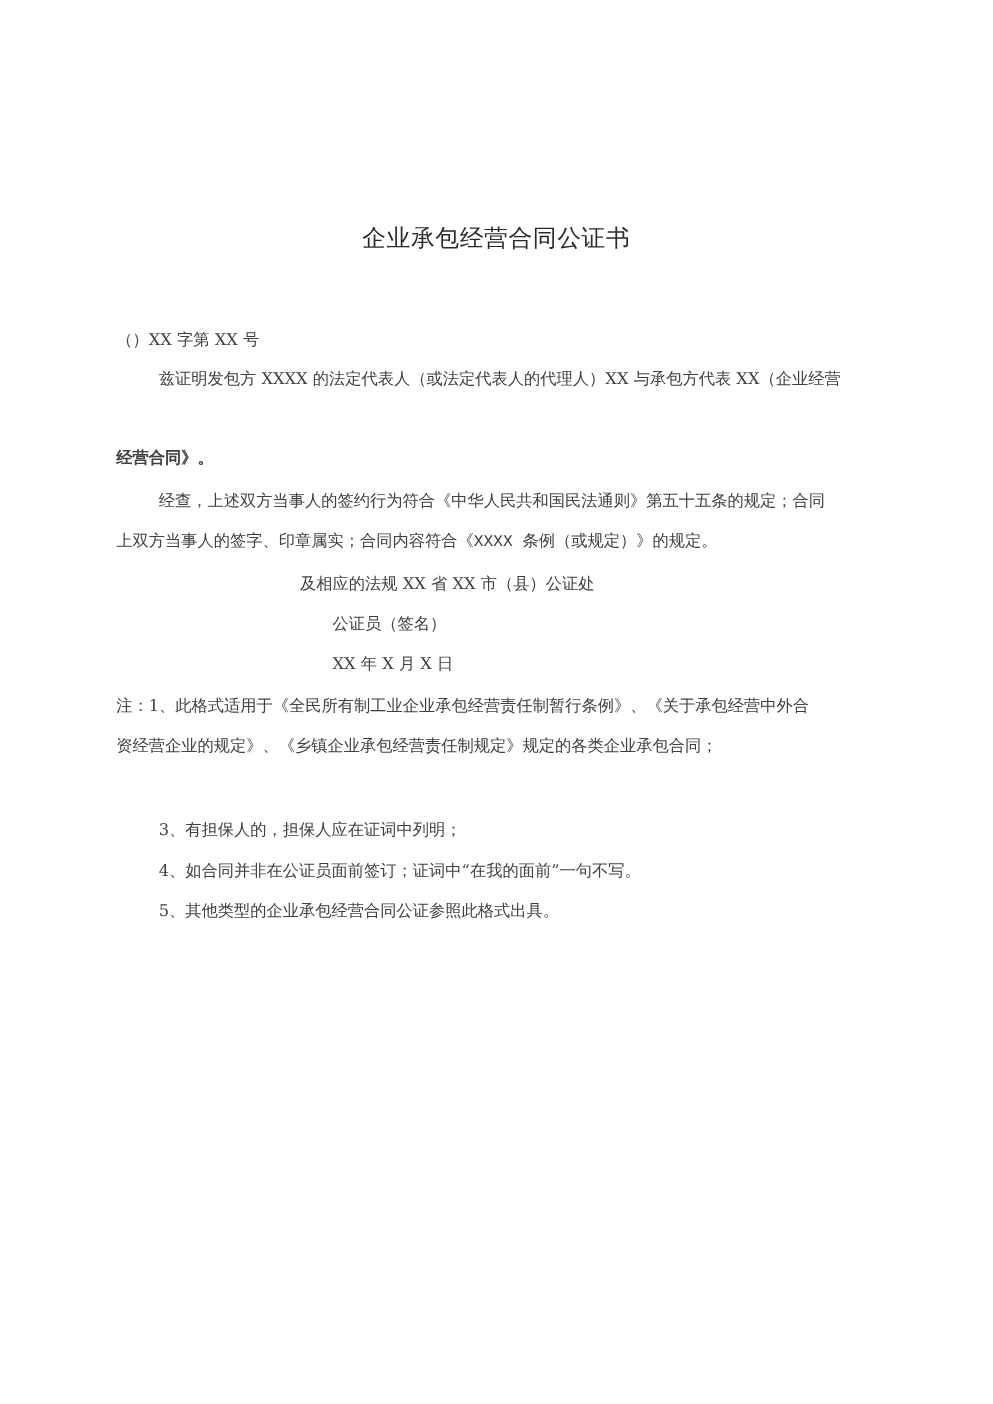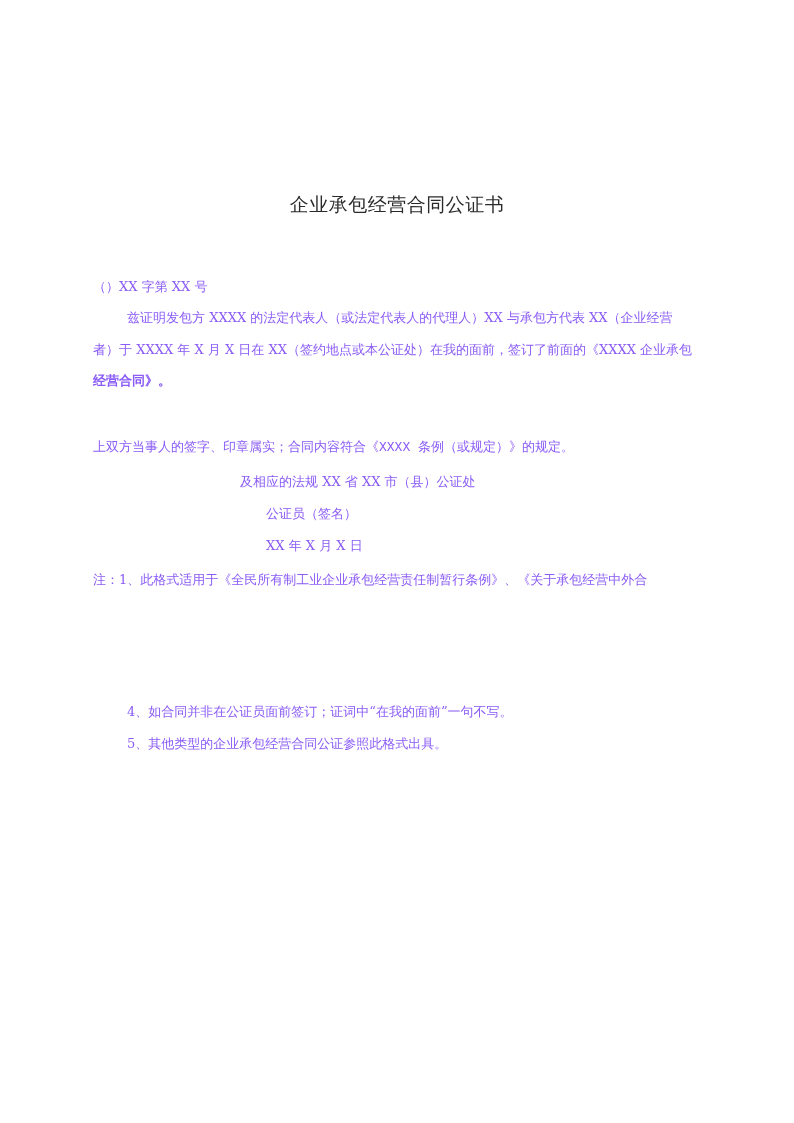--- a/index.html
+++ b/index.html
@@ -1,42 +1,44 @@
 <!DOCTYPE html>
 <html><head>
   <meta charset="utf-8">
   <style>
     html, body { margin: 0; padding: 0; }
     body {
       width: 794px; height: 1123px; background: #ffffff; position: relative; overflow: hidden;
       font-family: "DejaVu Serif", "Liberation Serif", serif; color: #222;
     }
-    .page { position: absolute; left: 0; top: 16px; width: 794px; height: 816px; }
+    .page { position: absolute; left: 0; top: 2px; width: 794px; height: 816px; }
     .title {
       position: absolute; top: 176px; left: 0; width: 794px; text-align: center;
       font-size: 19px; letter-spacing: 0.5px; color: #2a2a2a;
     }
     .line {
-      position: absolute; font-size: 13px; white-space: nowrap; color: #8b5cf6; line-height: 18px;
+      position: absolute; font-size: 13px; white-space: nowrap; color: #404040; line-height: 18px;
     }
   </style>
 </head>
 <body>
 
 <div class="page">
   <div class="title">企业承包经营合同公证书</div>
 
   <div class="line" style="left:93px; top:262px;">（）XX 字第 XX 号</div>
 
   <div class="line" style="left:127px; top:293px;">兹证明发包方 XXXX 的法定代表人（或法定代表人的代理人）XX 与承包方代表 XX（企业经营</div>
-  <div class="line" style="left:93px; top:325px;">者）于 XXXX 年 X 月 X 日在 XX（签约地点或本公证处）在我的面前，签订了前面的《XXXX 企业承包</div>
   <div class="line" style="left:93px; top:356px;font-weight:bold;">经营合同》。</div>
 
+  <div class="line" style="left:127px; top:391px;">经查，上述双方当事人的签约行为符合《中华人民共和国民法通则》第五十五条的规定；合同</div>
   <div class="line" style="left:93px; top:423px;font-family:Liberation Mono, monospace;">上双方当事人的签字、印章属实；合同内容符合《XXXX 条例（或规定）》的规定。</div>
 
   <div class="line" style="left:240px; top:457px;">及相应的法规 XX 省 XX 市（县）公证处</div>
   <div class="line" style="left:266px; top:489px;">公证员（签名）</div>
   <div class="line" style="left:266px; top:521px;">XX 年 X 月 X 日</div>
 
   <div class="line" style="left:93px; top:555px;">注：1、此格式适用于《全民所有制工业企业承包经营责任制暂行条例》、《关于承包经营中外合</div>
+  <div class="line" style="left:93px; top:587px;">资经营企业的规定》、《乡镇企业承包经营责任制规定》规定的各类企业承包合同；</div>
+  <div class="line" style="left:127px; top:654px;">3、有担保人的，担保人应在证词中列明；</div>
   <div class="line" style="left:127px; top:687px;">4、如合同并非在公证员面前签订；证词中“在我的面前”一句不写。</div>
   <div class="line" style="left:127px; top:719px;">5、其他类型的企业承包经营合同公证参照此格式出具。</div>
 </div>
 
 </body></html>

